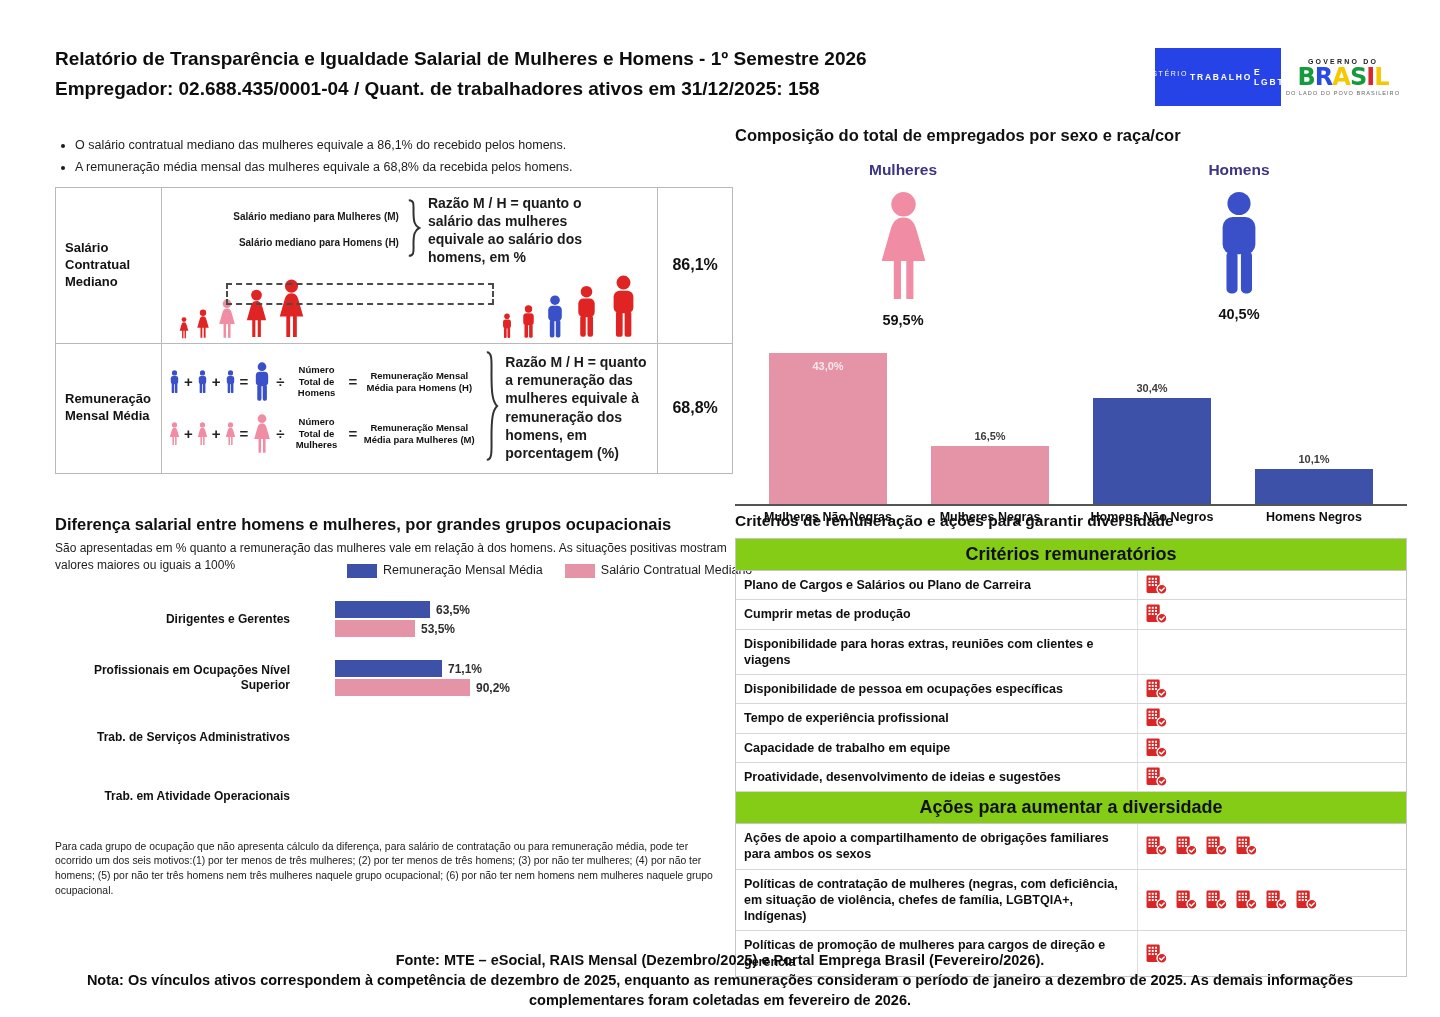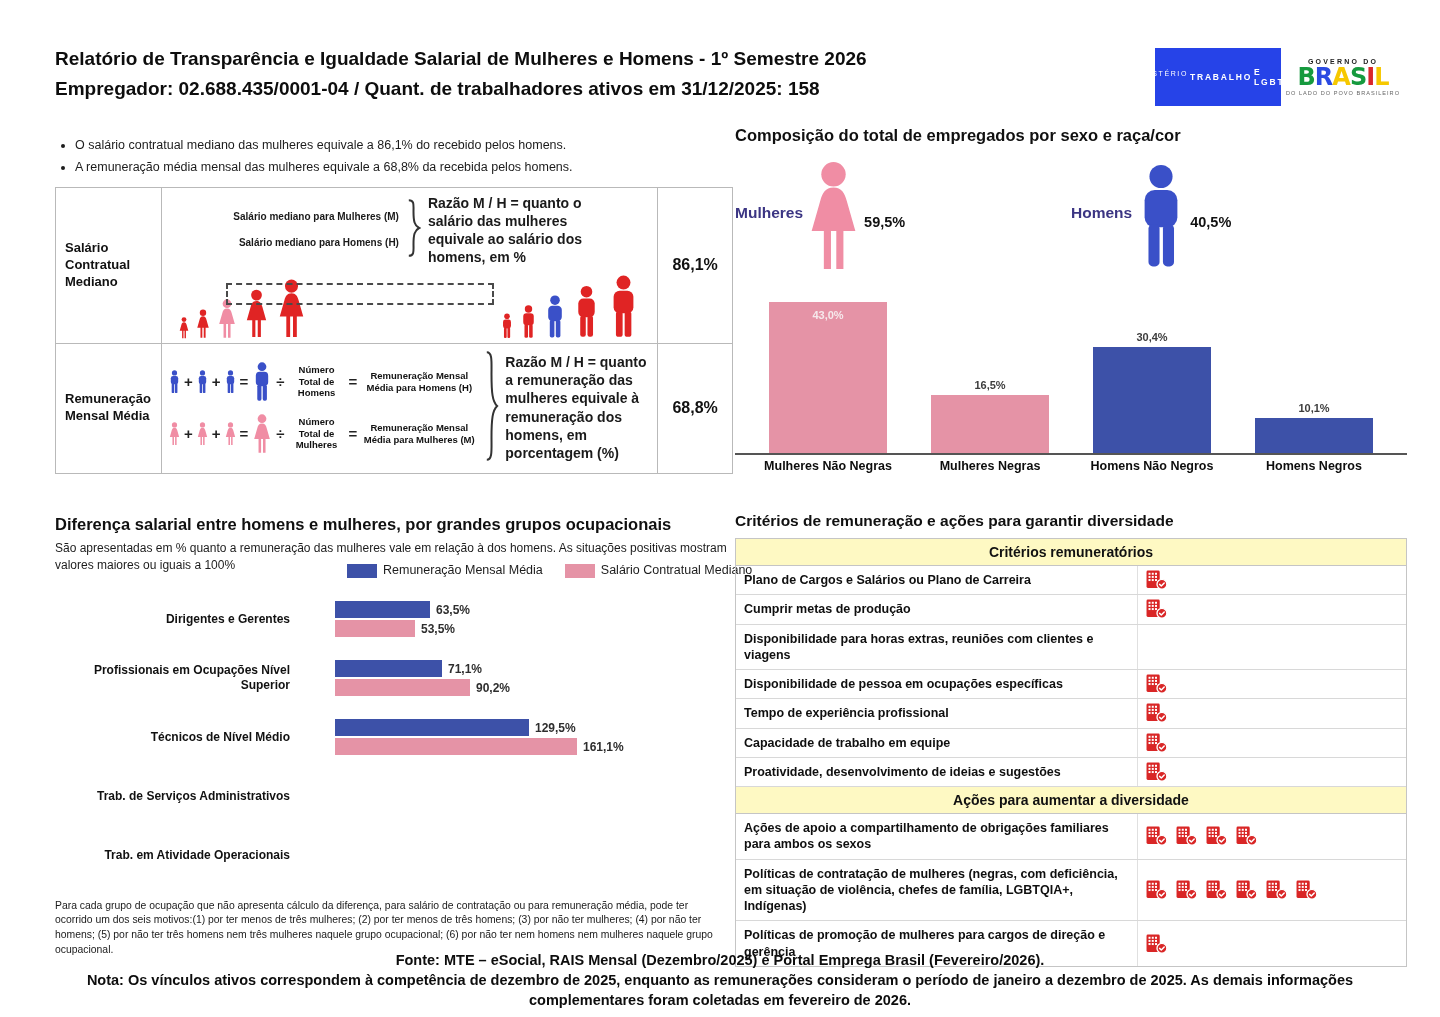--- a/index.html
+++ b/index.html
@@ -59,37 +59,37 @@
   .hlabel { width:244px; text-align:right; font-size:12px; font-weight:bold; line-height:1.25; padding-right:9px; }
   .hbars { display:flex; flex-direction:column; gap:2px; }
   .hbar-row { display:flex; align-items:center; gap:6px; }
   .hbar { height:17px; }
   .hval { font-size:12px; font-weight:bold; color:#2e2e2e; }
   .lb-footnote { margin-top:14px; font-size:10.4px; line-height:1.42; color:#1a1a1a; width:672px; }
 
   
   .right-top { position:absolute; left:735px; top:126px; width:672px; }
   .persons-row { display:flex; margin-top:16px; }
-  .person-block { width:50%; display:flex; flex-direction:row; align-items:center; }
+  .person-block { width:50%; display:flex; flex-direction:column; align-items:center; }
   .person-label { font-size:15.5px; font-weight:bold; color:#3b3583; margin-bottom:12px; }
   .person-pct { font-size:14.5px; font-weight:bold; margin-top:5px; color:#111; }
   #vchart { margin-top:22px; }
   #vplot { display:flex; height:156px; border-bottom:2px solid #555; padding:0 12px; }
   .vcol { flex:1; display:flex; justify-content:center; align-items:flex-end; }
   .vbar { width:118px; }
   .vval { font-size:11px; font-weight:bold; color:#3d3d3d; text-align:center; display:block; }
   .vval.inside { color:#f6e9ec; padding-top:7px; }
   .vval.above { margin-bottom:4px; }
   #vcats { display:flex; padding:0 12px; margin-top:4px; }
   .vcat { flex:1; text-align:center; font-size:12.5px; font-weight:bold; color:#0d0d0d; }
 
   
   .right-bottom { position:absolute; left:735px; top:512px; width:672px; }
   #criteria-table { margin-top:8px; border:1px solid #c5c5c5; }
-  .crit-sec-header { background:#fef9c3; font-size:14px; font-weight:bold; text-align:center; padding:5px 0; border-bottom:1px solid #c5c5c5; }
+  .crit-sec-header { background:#84cc16; font-size:18px; font-weight:bold; text-align:center; padding:5px 0; border-bottom:1px solid #c5c5c5; }
   .crit-row { display:flex; border-bottom:1px solid #d8d8d8; align-items:stretch; }
   .crit-row:last-child { border-bottom:none; }
   .crit-label { width:402px; padding:6px 8px; font-size:12.5px; font-weight:bold; line-height:1.3; color:#0f0f0f; border-right:1px solid #e0e0e0; display:flex; align-items:center; }
   .crit-icons { flex:1; display:flex; align-items:center; gap:8px; padding:3px 8px; }
 
   
   .footer { position:absolute; left:0; top:950px; width:1440px; text-align:center; }
   .footer div { font-size:14.5px; font-weight:bold; line-height:20px; color:#0d0d0d; }
   .footer .nota { width:1350px; margin:0 auto; }
 
@@ -315,33 +315,20 @@
               <div class="hbar" style="width: 107px; background: rgb(61, 81, 168);"></div>
               <span class="hval">71,1%</span>
             </div>
             <div class="hbar-row">
               <div class="hbar" style="width: 135px; background: rgb(229, 147, 166);"></div>
               <span class="hval">90,2%</span>
             </div>
           </div>
         </div>
         <div class="hgroup">
-          <div class="hlabel">Técnicos de Nível Médio</div>
-          <div class="hbars">
-            <div class="hbar-row">
-              <div class="hbar" style="width: 194px; background: rgb(61, 81, 168);"></div>
-              <span class="hval">129,5%</span>
-            </div>
-            <div class="hbar-row">
-              <div class="hbar" style="width: 242px; background: rgb(229, 147, 166);"></div>
-              <span class="hval">161,1%</span>
-            </div>
-          </div>
-        </div>
-        <div class="hgroup">
           <div class="hlabel">Trab. de Serviços Administrativos</div>
           <div class="hbars"></div>
         </div>
         <div class="hgroup">
           <div class="hlabel">Trab. em Atividade Operacionais</div>
           <div class="hbars"></div>
         </div>
       </div>
     <div class="lb-footnote">Para cada grupo de ocupação que não apresenta cálculo da diferença, para salário de contratação ou para remuneração média, pode ter ocorrido um dos seis motivos:(1) por ter menos de três mulheres; (2) por ter menos de três homens; (3) por não ter mulheres; (4) por não ter homens; (5) por não ter três homens nem três mulheres naquele grupo ocupacional; (6) por não ter nem homens nem mulheres naquele grupo ocupacional.</div>
   </section>

